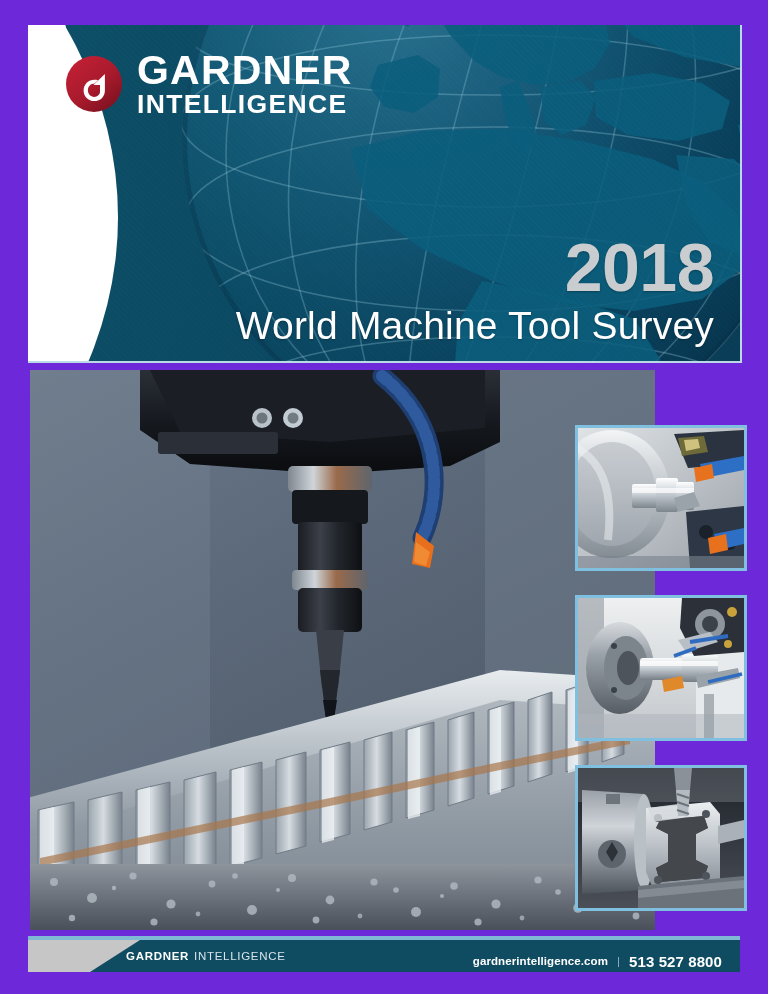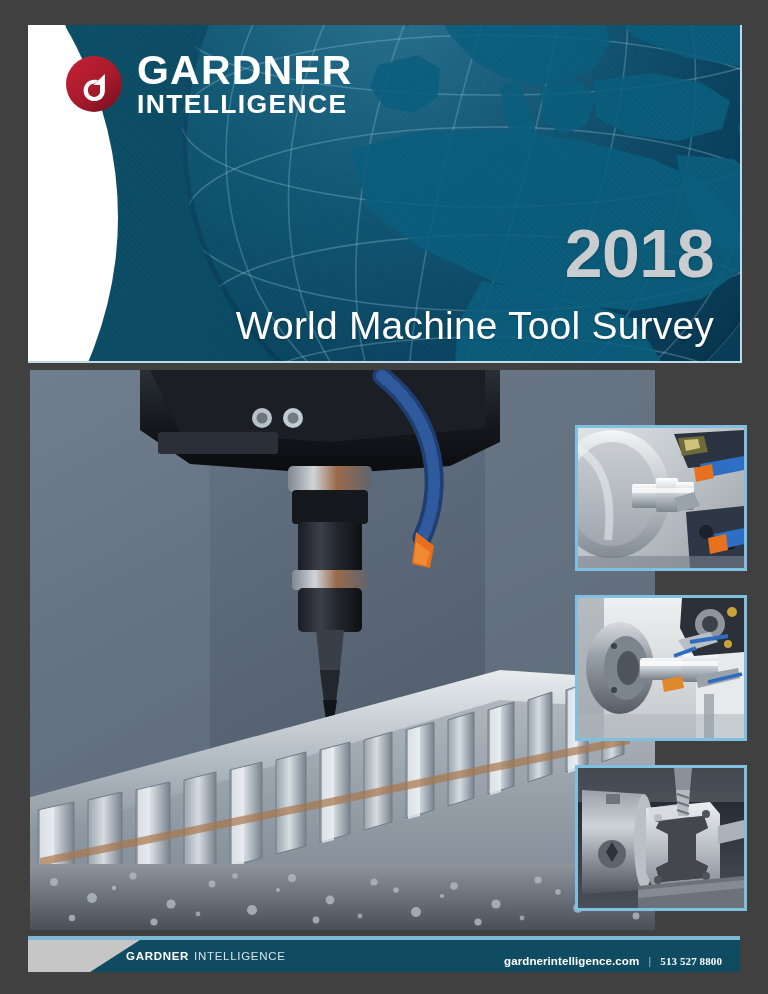--- a/index.html
+++ b/index.html
@@ -1,19 +1,19 @@
 <!DOCTYPE html>
 <html><head>
 <meta charset="utf-8">
 <style>
   html,body{margin:0;padding:0;background:#ffffff;}
   body{width:768px;height:994px;position:relative;overflow:hidden;
        font-family:"Liberation Sans","DejaVu Sans",sans-serif;-webkit-font-smoothing:antialiased;}
 
-  .page{position:absolute;inset:0;background:#404040;}
+  .page{position:absolute;inset:0;background:#6d28d9;}
 
   
   .header-banner{
     position:absolute;left:28px;top:25px;width:712px;height:336px;
     overflow:hidden;background:#0b4a63;
     border-right:2px solid #bcd9e8;
     border-bottom:2px solid #bcd9e8;
   }
   .hdr-bg{position:absolute;inset:0;
     background:
@@ -41,21 +41,21 @@
 
   .logo-wrap{position:absolute;left:36px;top:25px;display:flex;align-items:center;gap:13px;}
   .logo-mark{width:60px;height:60px;position:relative;flex:0 0 auto;}
   .logo-text{display:flex;flex-direction:column;line-height:.98;}
   .logo-l1{color:#ffffff;font-size:41px;font-weight:bold;letter-spacing:1.2px;}
   .logo-l2{color:#ffffff;font-size:26.5px;font-weight:600;letter-spacing:1.35px;margin-top:2px;}
 
   .title-block{position:absolute;right:26px;bottom:14px;text-align:right;}
   .title-year{color:#c9cdd0;font-size:68px;font-weight:bold;line-height:1;letter-spacing:-.5px;
     text-shadow:0 1px 2px rgba(0,0,0,.28);}
-  .title-main{color:#ffffff;font-size:39px;font-weight:400;line-height:1.08;margin-top:18px;
+  .title-main{color:#ffffff;font-size:39px;font-weight:400;line-height:1.08;margin-top:4px;
     letter-spacing:.2px;text-shadow:0 1px 2px rgba(0,0,0,.25);}
 
   
   .photo-main{position:absolute;left:30px;top:370px;width:625px;height:560px;overflow:hidden;
     background:#5a6675;}
   .photo-main svg{position:absolute;inset:0;width:100%;height:100%;}
 
   
   .inset{position:absolute;left:575px;width:166px;height:140px;overflow:hidden;
     border:3px solid #7fc0e0;background:#c9ccd2;}
@@ -69,21 +69,21 @@
   .footer-topline{position:absolute;left:0;top:0;width:100%;height:4px;background:#7fb8d4;}
   .footer-gray{position:absolute;left:0;top:4px;width:120px;height:32px;background:#c6c6c6;}
   .footer-teal{position:absolute;left:0;top:4px;right:0;height:32px;background:#0f4c62;
     clip-path:polygon(62px 100%, 112px 0, 100% 0, 100% 100%);}
   .footer-left{position:absolute;left:98px;top:4px;height:32px;display:flex;align-items:center;gap:5px;}
   .fl-bold{color:#ffffff;font-size:11.5px;font-weight:bold;letter-spacing:.7px;}
   .fl-light{color:#d8e4ea;font-size:11.5px;font-weight:400;letter-spacing:.7px;}
   .footer-right{position:absolute;right:18px;top:4px;height:42px;display:flex;align-items:center;gap:9px;}
   .fr-site{color:#ffffff;font-size:11.5px;font-weight:bold;letter-spacing:.1px;}
   .fr-sep{color:#8fb4c4;font-size:11.5px;}
-  .fr-phone{color:#ffffff;font-size:11px;font-weight:bold;letter-spacing:.1px;font-family:Liberation Serif, serif;}
+  .fr-phone{color:#ffffff;font-size:15px;font-weight:bold;letter-spacing:.1px;}
 </style>
 </head>
 <body>
 
 <div class="page">
 
   <div class="header-banner">
     <div class="hdr-bg"></div>
 
     <div class="globe">

